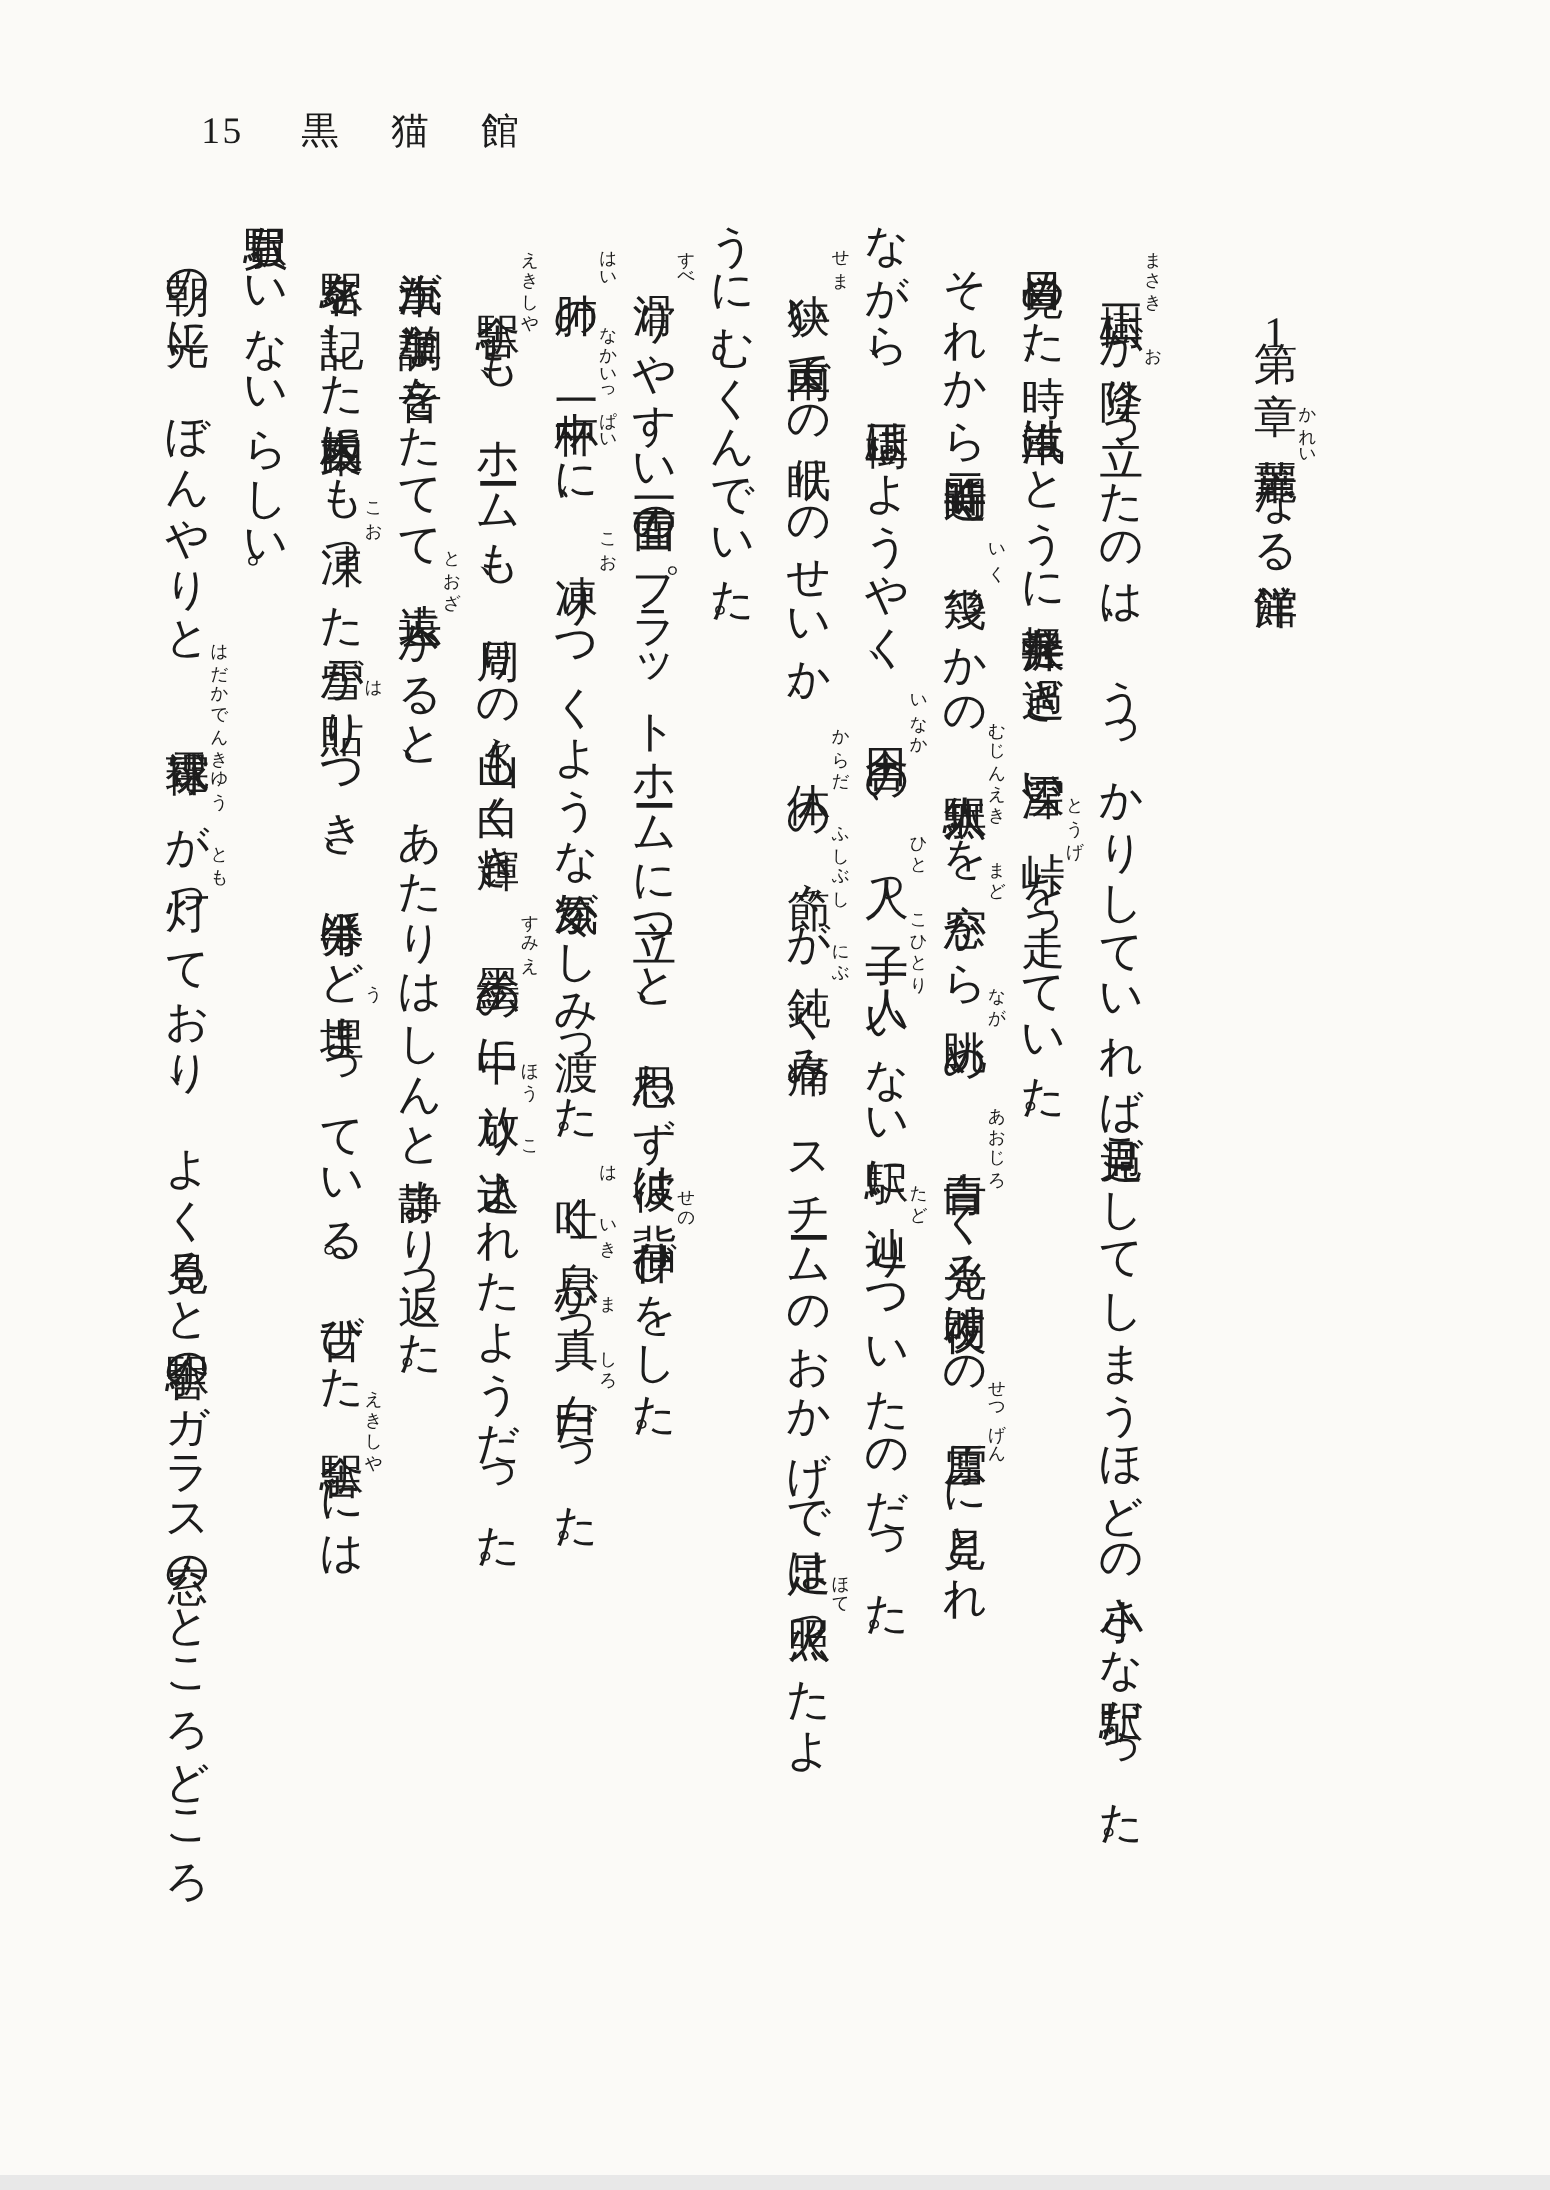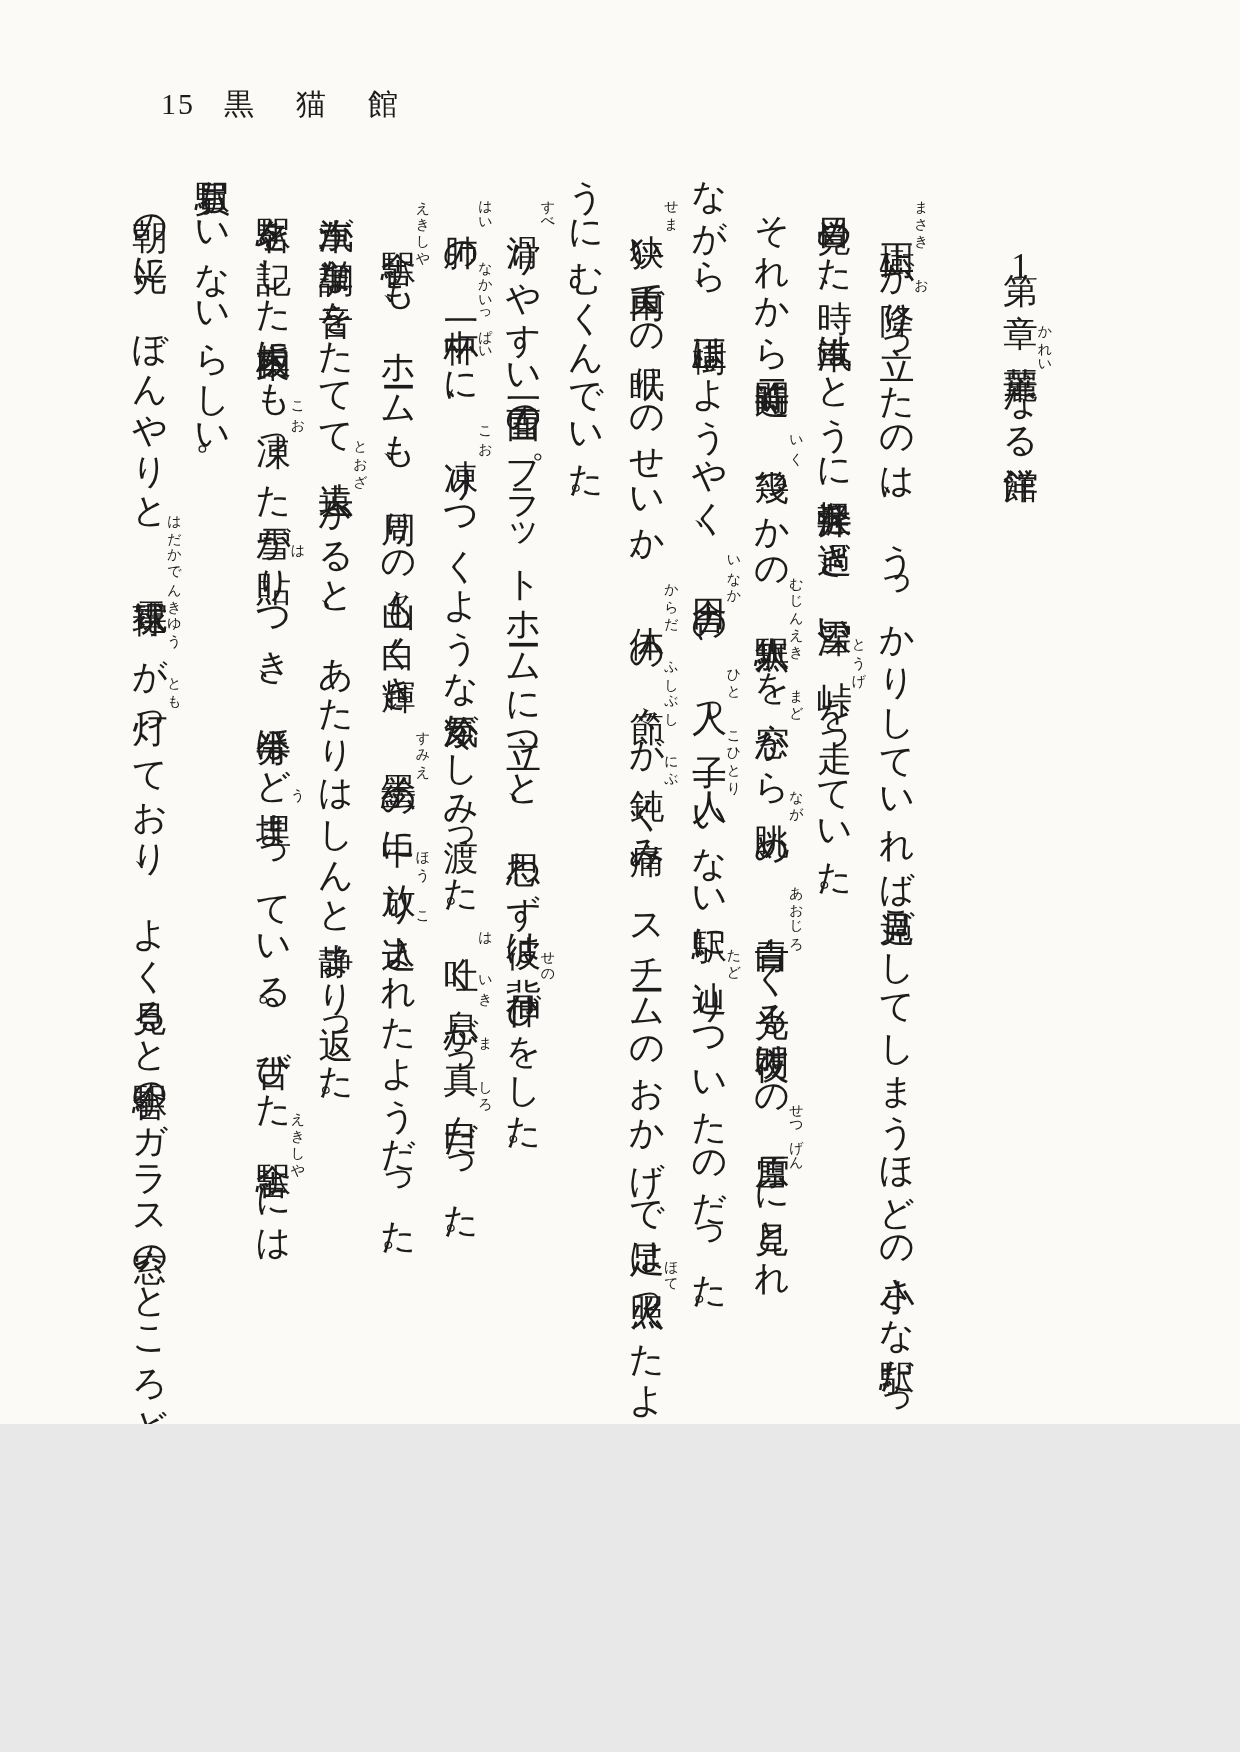--- a/index.html
+++ b/index.html
@@ -1,31 +1,31 @@
 <!DOCTYPE html>
 <html lang="ja"><head>
 <meta charset="utf-8">
 <style>
   html,body { margin:0; padding:0; background:#e8e8e8; }
   .sheet {
     position:relative;
-    width:1240px; height:1424px;
+    width:1240px; height:1740px;
     background:#fbfaf7;
     overflow:hidden;
     font-family:"Liberation Serif","DejaVu Serif",serif;
     color:#1c1c1c;
   }
   
   .running-head {
     position:absolute; top:84px; left:161px;
     display:flex; align-items:baseline;
     font-size:30px;
   }
   .page-number { letter-spacing:2px; }
-  .book-title  { margin-left:29px; letter-spacing:6px; }
+  .book-title  { margin-left:46px; letter-spacing:6px; }
 
   
   .vertical {
     position:absolute; top:155px; right:188px;
     height:1428px;
     writing-mode:vertical-rl;
     text-orientation:mixed;
     font-size:35px;
     letter-spacing:0.7px;
     line-height:61px;

